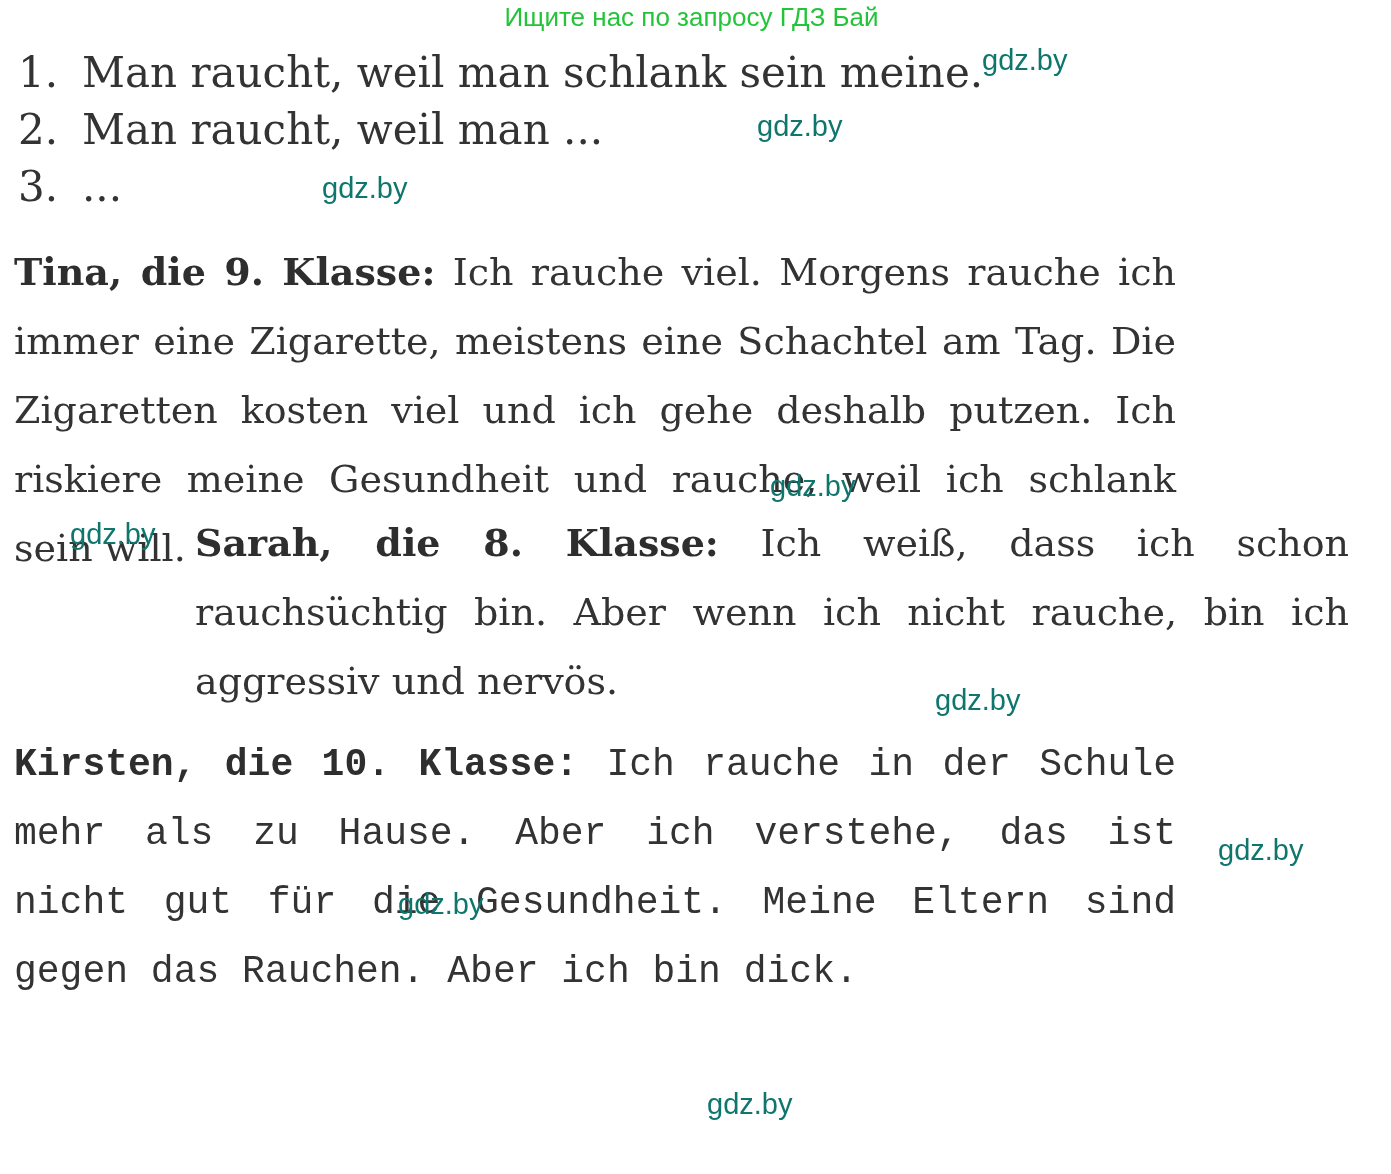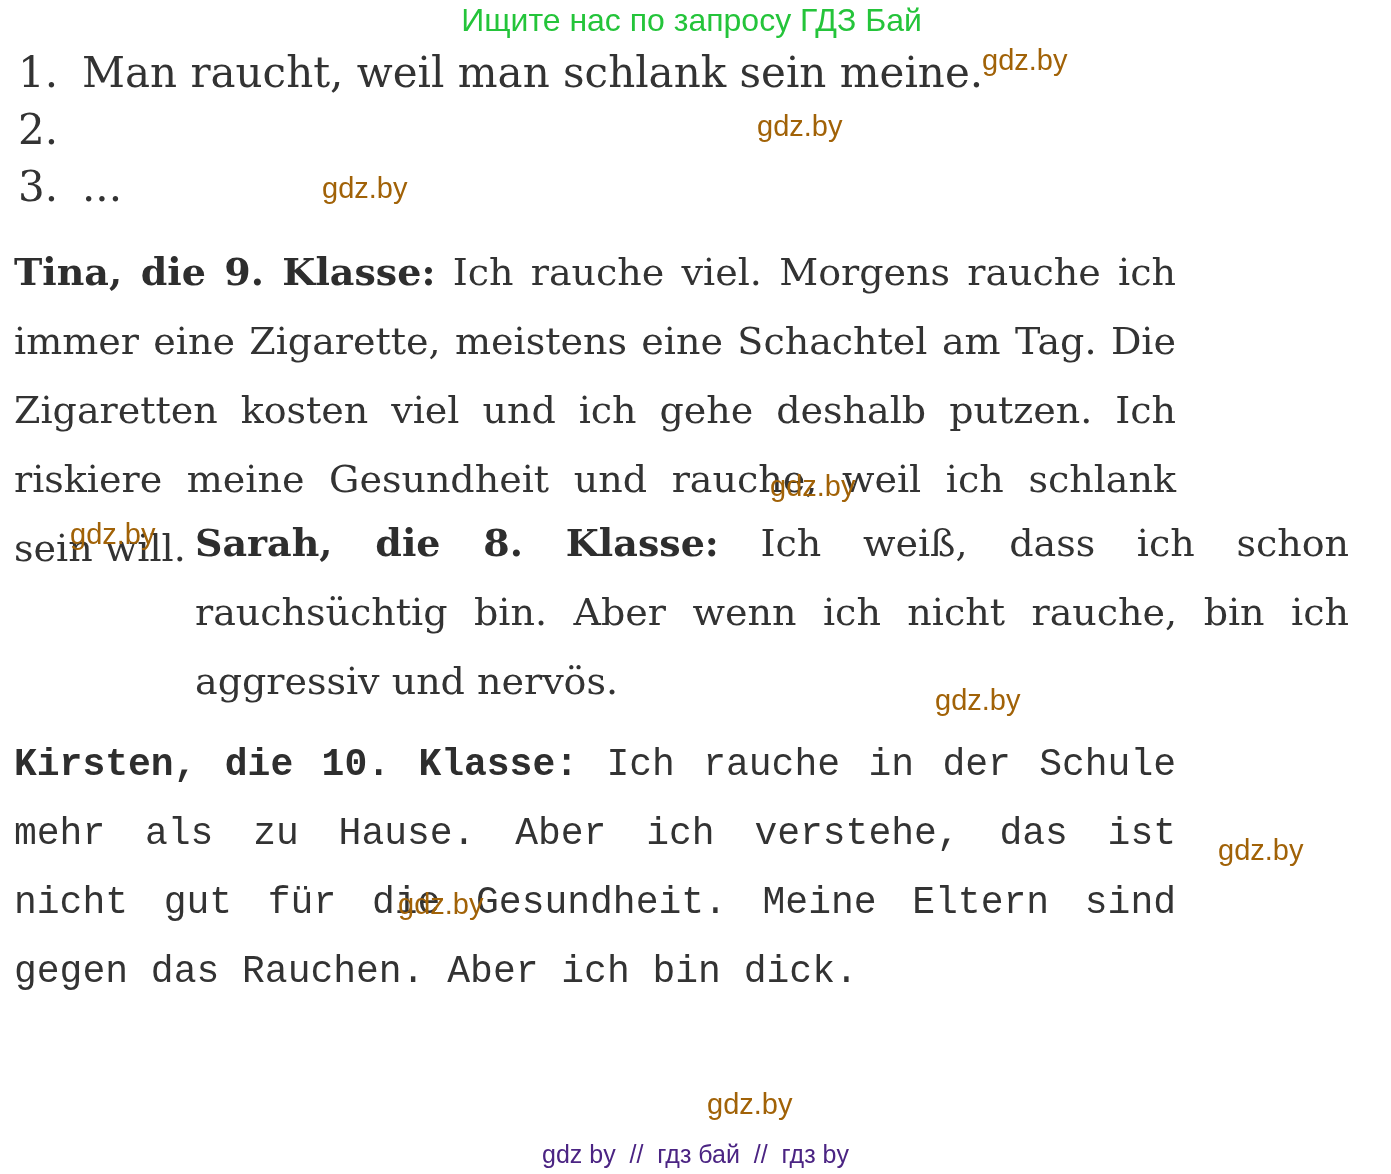--- a/index.html
+++ b/index.html
@@ -10,21 +10,21 @@
     background: #ffffff;
     overflow: hidden;
     font-family: "DejaVu Serif", "Liberation Serif", serif;
     color: #333333;
   }
   .promo-header {
     position: absolute;
     top: 2px; left: 0; right: 8px;
     text-align: center;
     font-family: "Liberation Sans", sans-serif;
-    font-size: 32px;
+    font-size: 26px;
     color: #24c43a;
   }
   .numbered-list {
     position: absolute;
     left: 18px; top: 44px;
     font-size: 42px;
     line-height: 57px;
     color: #333333;
   }
   .list-row { display: flex; }
@@ -40,21 +40,21 @@
   }
   .para b { font-weight: 700; color: #2e2e2e; }
   .para-tina     { left: 14px;  top: 237px; width: 1162px; }
   .para-sarah    { left: 195px; top: 508px; width: 1154px; }
   .para-kirsten  { left: 14px;  top: 730px; width: 1162px; font-family: Liberation Mono, monospace; }
   .para-christian{ left: 195px; top: 972px; width: 1154px; }
   .wm {
     position: absolute;
     font-family: "Liberation Sans", sans-serif;
     font-size: 29px;
-    color: #a16207;
+    color: #0f766e;
     white-space: nowrap;
   }
   .footer-line {
     position: absolute;
     top: 1140px; left: 0; right: 0;
     text-align: center;
     font-family: "Liberation Sans", sans-serif;
     font-size: 25px;
     color: #4b2483;
     white-space: pre;
@@ -67,20 +67,21 @@
 
   <div class="promo-header">Ищите нас по запросу ГДЗ Бай</div>
 
   <div class="numbered-list">
     <div class="list-row">
       <span class="list-num">1.</span>
       <span class="list-text">Man raucht, weil man schlank sein meine.</span>
     </div>
     <div class="list-row">
       <span class="list-num">2.</span>
+      <span class="list-text">Man raucht, weil man ...</span>
     </div>
     <div class="list-row">
       <span class="list-num">3.</span>
       <span class="list-text">...</span>
     </div>
   </div>
 
   <div class="para para-tina" lang="de">
     <b>Tina, die 9. Klasse:</b>
     <span>Ich rauche viel. Morgens rauche ich immer eine Zigarette, meistens eine Schachtel am Tag. Die Zigaretten kosten viel und ich gehe deshalb putzen. Ich riskiere meine Gesundheit und rauche, weil ich schlank sein will.</span>
@@ -100,15 +101,14 @@
   <span class="wm" style="left:982px; top:44px;">gdz.by</span>
   <span class="wm" style="left:757px; top:110px;">gdz.by</span>
   <span class="wm" style="left:322px; top:172px;">gdz.by</span>
   <span class="wm" style="left:770px; top:470px;">gdz.by</span>
   <span class="wm" style="left:70px;  top:518px;">gdz.by</span>
   <span class="wm" style="left:935px; top:684px;">gdz.by</span>
   <span class="wm" style="left:1218px;top:834px;">gdz.by</span>
   <span class="wm" style="left:398px; top:888px;">gdz.by</span>
   <span class="wm" style="left:707px; top:1088px;">gdz.by</span>
 
-  <div class="footer-line">gdz by  //  гдз бай  //  гдз by</div>
 
 </div>
 
 </body></html>

